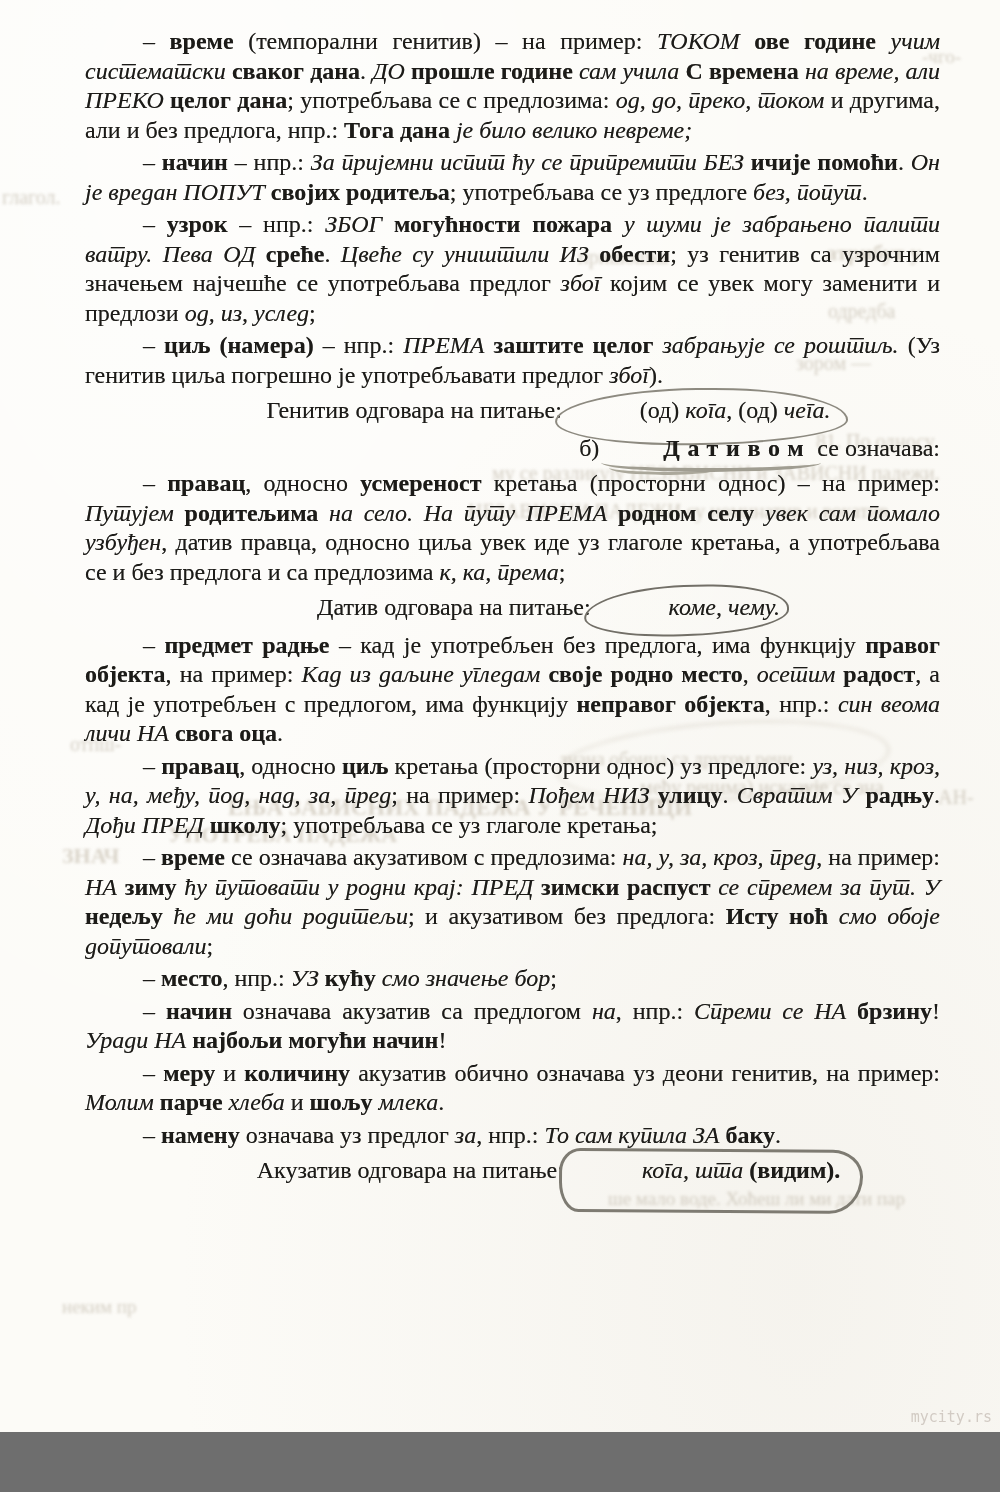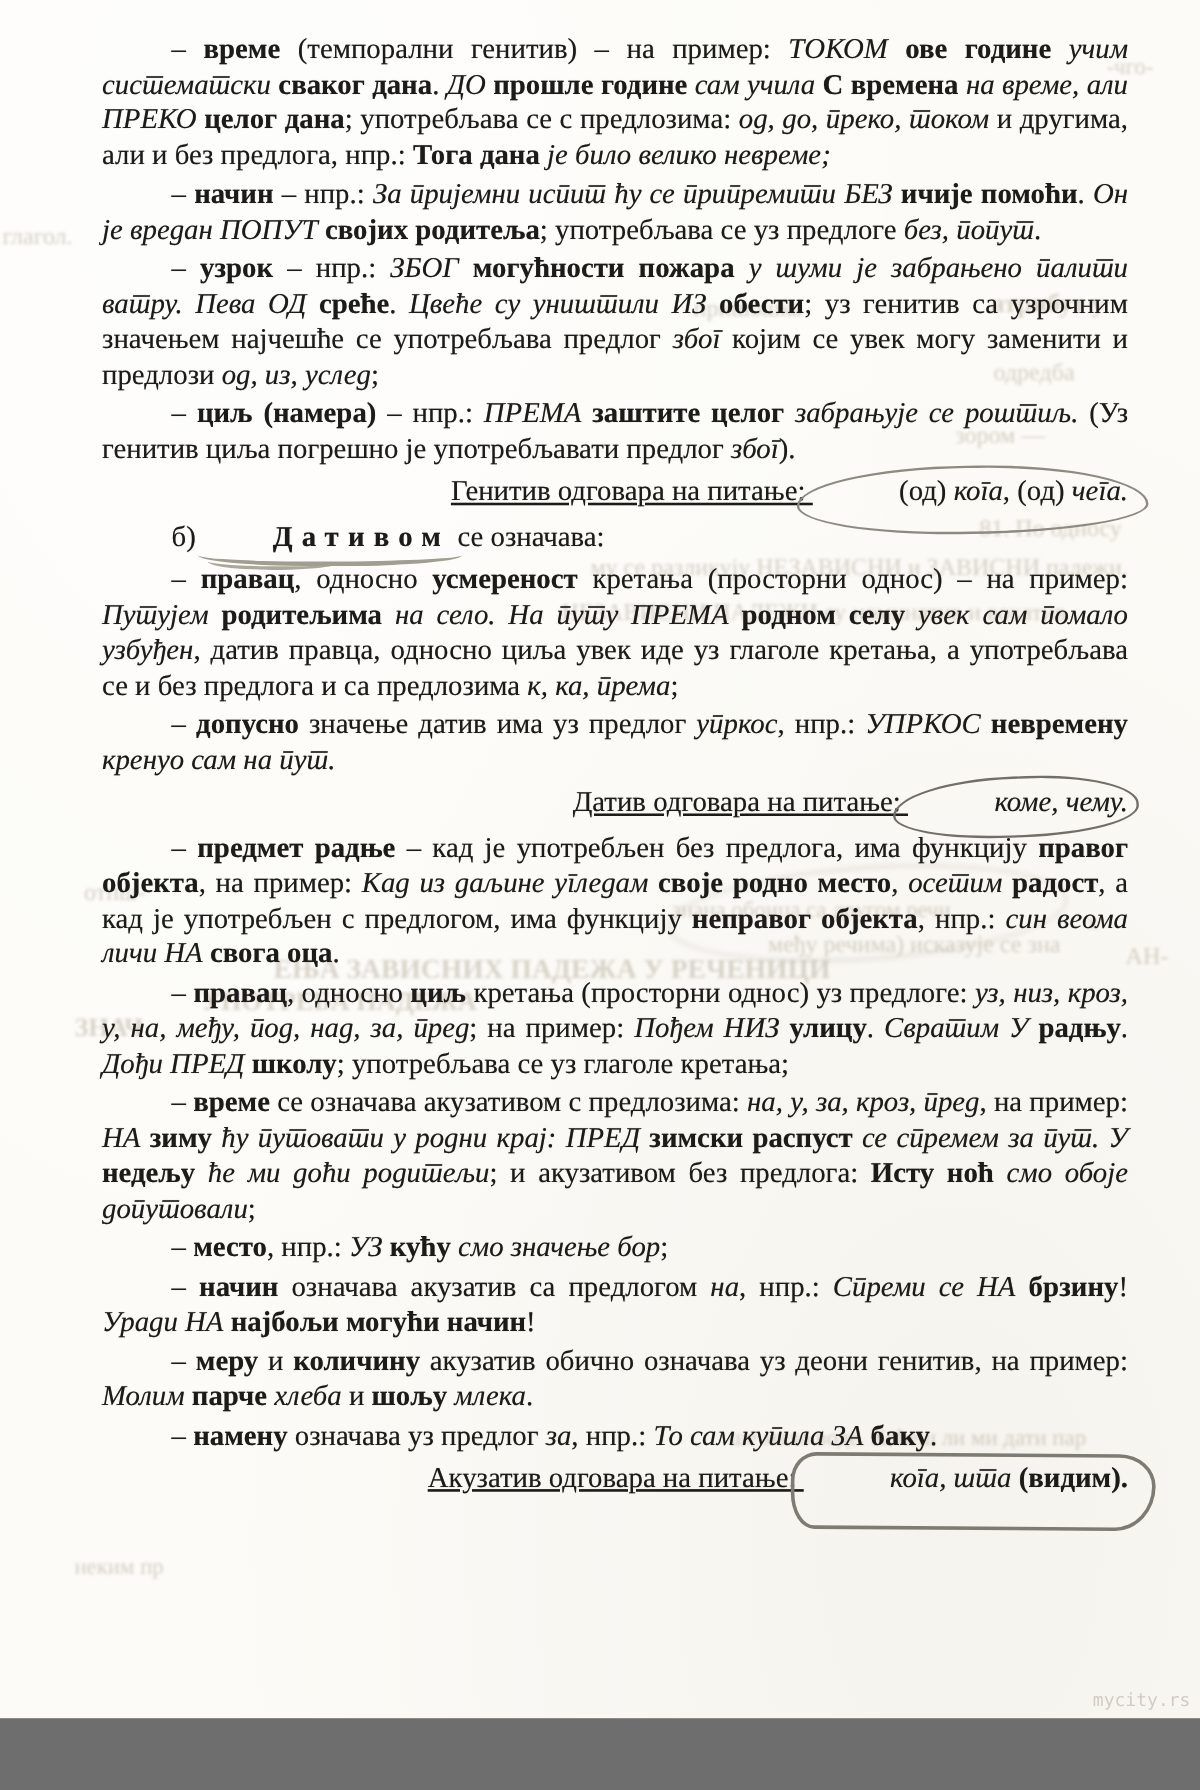--- a/index.html
+++ b/index.html
@@ -19,22 +19,22 @@
   
   .text-block{
     position:absolute;
     left:85px; right:60px; top:27px;
     font-size:24px;
     line-height:29.5px;
     text-shadow:0 0 0.6px rgba(28,27,24,.55);
   }
   .block{margin:0 0 3px;}
   .para{text-align:justify;text-indent:58px;}
-  .answer{text-align:right;text-indent:72px;margin:6px 0 8px;text-decoration:underline;}
-  .heading{text-align:left;text-indent:58px;margin:8px 0 6px;}
+  .answer{text-align:center;text-indent:72px;margin:6px 0 8px;}
+  .heading{text-align:right;text-indent:58px;margin:8px 0 6px;}
   .seg.r{font-style:normal;font-weight:normal;}
   .seg.b{font-weight:bold;}
   .seg.i{font-style:italic;}
   .seg.sp{letter-spacing:.32em;}
   
   .wrap{position:relative;display:inline-block;}
   .wrap::before,.wrap::after{pointer-events:none;}
   .c-gen::before{
     content:"";position:absolute;left:-13px;right:-17px;top:-8px;bottom:-19px;
     border:2.6px solid #8d8a80;
@@ -124,21 +124,20 @@
     </div>
 
   <div class="text-block" id="text-block">
       <p class="block para"><span class="seg r">– </span><span class="seg b">време</span><span class="seg r"> (темпорални генитив) – на пример: </span><span class="seg i">ТОКОМ </span><span class="seg b">ове године </span><span class="seg i">учим систематски </span><span class="seg b">сваког дана</span><span class="seg r">. </span><span class="seg i">ДО </span><span class="seg b">прошле године </span><span class="seg i">сам учила </span><span class="seg b">С времена</span><span class="seg i"> на време, али ПРЕКО </span><span class="seg b">целог дана</span><span class="seg r">; употребљава се с предлозима: </span><span class="seg i">од, до, преко, током </span><span class="seg r">и другима, али и без предлога, нпр.: </span><span class="seg b">Тога дана </span><span class="seg i">је било велико невреме;</span></p>
       <p class="block para"><span class="seg r">– </span><span class="seg b">начин</span><span class="seg r"> – нпр.: </span><span class="seg i">За пријемни испит ћу се припремити БЕЗ </span><span class="seg b">ичије помоћи</span><span class="seg r">. </span><span class="seg i">Он је вредан ПОПУТ </span><span class="seg b">својих родитеља</span><span class="seg r">; употребљава се уз предлоге </span><span class="seg i">без, попут</span><span class="seg r">.</span></p>
       <p class="block para"><span class="seg r">– </span><span class="seg b">узрок</span><span class="seg r"> – нпр.: </span><span class="seg i">ЗБОГ </span><span class="seg b">могућности пожара </span><span class="seg i">у шуми је забрањено палити ватру. Пева ОД </span><span class="seg b">среће</span><span class="seg r">. </span><span class="seg i">Цвеће су уништили ИЗ </span><span class="seg b">обести</span><span class="seg r">; уз генитив са узрочним значењем најчешће се употребљава предлог </span><span class="seg i">због </span><span class="seg r">којим се увек могу заменити и предлози </span><span class="seg i">од, из, услед</span><span class="seg r">;</span></p>
       <p class="block para"><span class="seg r">– </span><span class="seg b">циљ (намера)</span><span class="seg r"> – нпр.: </span><span class="seg i">ПРЕМА </span><span class="seg b">заштите целог </span><span class="seg i">забрањује се роштиљ.</span><span class="seg r"> (Уз генитив циља погрешно је употребљавати предлог </span><span class="seg i">због</span><span class="seg r">).</span></p>
       <p class="block answer"><span class="seg r">Генитив одговара на питање: </span><span class="wrap c-gen"><span class="seg r">(од) </span><span class="seg i">кога</span><span class="seg r">, (од) </span><span class="seg i">чега.</span></span></p>
       <p class="block heading"><span class="seg r">б) </span><span class="wrap u-dat"><span class="seg b sp">Дативом</span></span><span class="seg r"> се означава:</span></p>
       <p class="block para"><span class="seg r">– </span><span class="seg b">правац</span><span class="seg r">, односно </span><span class="seg b">усмереност</span><span class="seg r"> кретања (просторни однос) – на пример: </span><span class="seg i">Путујем </span><span class="seg b">родитељима </span><span class="seg i">на село. На путу ПРЕМА </span><span class="seg b">родном селу </span><span class="seg i">увек сам помало узбуђен</span><span class="seg r">, датив правца, односно циља увек иде уз глаголе кретања, а употребљава се и без предлога и са предлозима </span><span class="seg i">к, ка, према</span><span class="seg r">;</span></p>
-      <p class="block para"><span class="seg r">– </span><span class="seg b">допусно</span><span class="seg r"> значење датив има уз предлог </span><span class="seg i">упркос</span><span class="seg r">, нпр.: </span><span class="seg i">УПРКОС </span><span class="seg b">невремену </span><span class="seg i">кренуо сам на пут.</span></p>
       <p class="block answer"><span class="seg r">Датив одговара на питање: </span><span class="wrap c-dat"><span class="seg i">коме, чему.</span></span></p>
       <p class="block para"><span class="seg r">– </span><span class="seg b">предмет радње</span><span class="seg r"> – кад је употребљен без предлога, има функцију </span><span class="seg b">правог објекта</span><span class="seg r">, на пример: </span><span class="seg i">Кад из даљине угледам </span><span class="seg b">своје родно место</span><span class="seg r">, </span><span class="seg i">осетим </span><span class="seg b">радост</span><span class="seg r">, а кад је употребљен с предлогом, има функцију </span><span class="seg b">неправог објекта</span><span class="seg r">, нпр.: </span><span class="seg i">син веома личи НА </span><span class="seg b">свога оца</span><span class="seg r">.</span></p>
       <p class="block para"><span class="seg r">– </span><span class="seg b">правац</span><span class="seg r">, односно </span><span class="seg b">циљ</span><span class="seg r"> кретања (просторни однос) уз предлоге: </span><span class="seg i">уз, низ, кроз, у, на, међу, под, над, за, пред</span><span class="seg r">; на пример: </span><span class="seg i">Пођем НИЗ </span><span class="seg b">улицу</span><span class="seg r">. </span><span class="seg i">Свратим У </span><span class="seg b">радњу</span><span class="seg r">. </span><span class="seg i">Дођи ПРЕД </span><span class="seg b">школу</span><span class="seg r">; употребљава се уз глаголе кретања;</span></p>
       <p class="block para"><span class="seg r">– </span><span class="seg b">време</span><span class="seg r"> се означава акузативом с предлозима: </span><span class="seg i">на, у, за, кроз, пред</span><span class="seg r">, на пример: </span><span class="seg i">НА </span><span class="seg b">зиму </span><span class="seg i">ћу путовати у родни крај: ПРЕД </span><span class="seg b">зимски распуст </span><span class="seg i">се спремем за пут. У </span><span class="seg b">недељу </span><span class="seg i">ће ми доћи родитељи</span><span class="seg r">; и акузативом без предлога: </span><span class="seg b">Исту ноћ </span><span class="seg i">смо обоје допутовали</span><span class="seg r">;</span></p>
       <p class="block para"><span class="seg r">– </span><span class="seg b">место</span><span class="seg r">, нпр.: </span><span class="seg i">УЗ </span><span class="seg b">кућу </span><span class="seg i">смо значење бор</span><span class="seg r">;</span></p>
       <p class="block para"><span class="seg r">– </span><span class="seg b">начин</span><span class="seg r"> означава акузатив са предлогом </span><span class="seg i">на</span><span class="seg r">, нпр.: </span><span class="seg i">Спреми се НА </span><span class="seg b">брзину</span><span class="seg r">! </span><span class="seg i">Уради НА </span><span class="seg b">најбољи могући начин</span><span class="seg r">!</span></p>
       <p class="block para"><span class="seg r">– </span><span class="seg b">меру</span><span class="seg r"> и </span><span class="seg b">количину</span><span class="seg r"> акузатив обично означава уз деони генитив, на пример: </span><span class="seg i">Молим </span><span class="seg b">парче </span><span class="seg i">хлеба </span><span class="seg r">и </span><span class="seg b">шољу </span><span class="seg i">млека</span><span class="seg r">.</span></p>
       <p class="block para"><span class="seg r">– </span><span class="seg b">намену</span><span class="seg r"> означава уз предлог </span><span class="seg i">за</span><span class="seg r">, нпр.: </span><span class="seg i">То сам купила ЗА </span><span class="seg b">баку</span><span class="seg r">.</span></p>
       <p class="block answer"><span class="seg r">Акузатив одговара на питање: </span><span class="wrap c-acc"><span class="seg i">кога, шта </span><span class="seg b">(видим).</span></span></p>
     </div>

